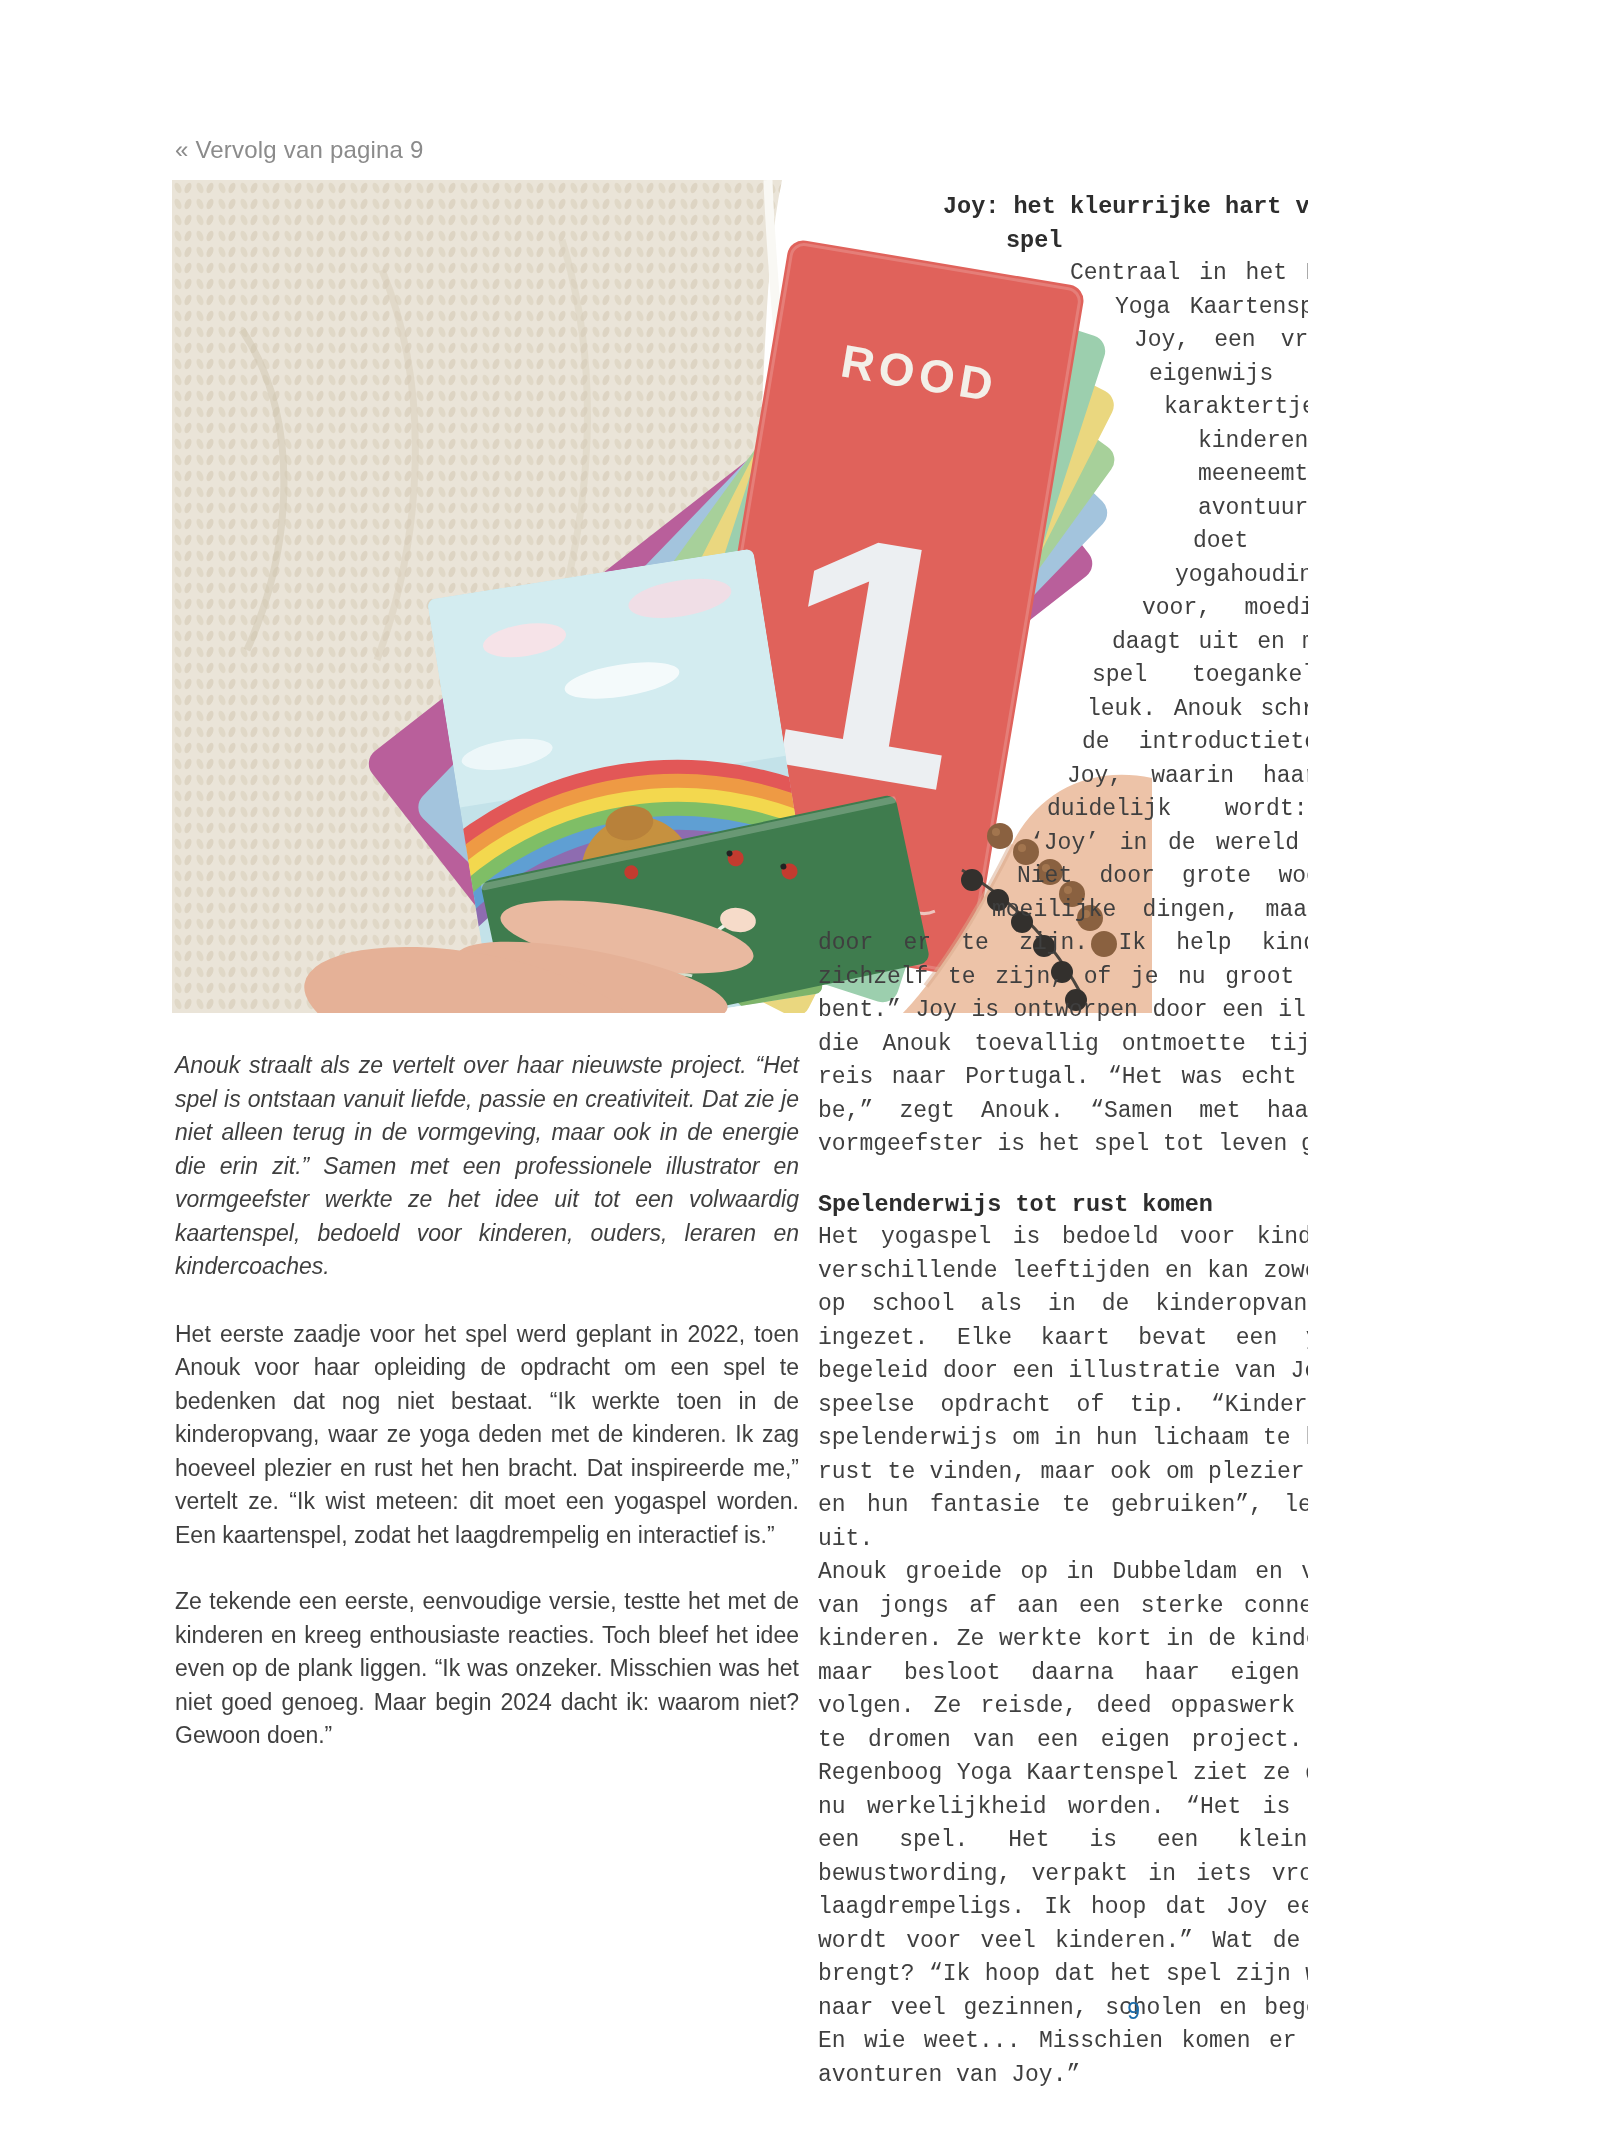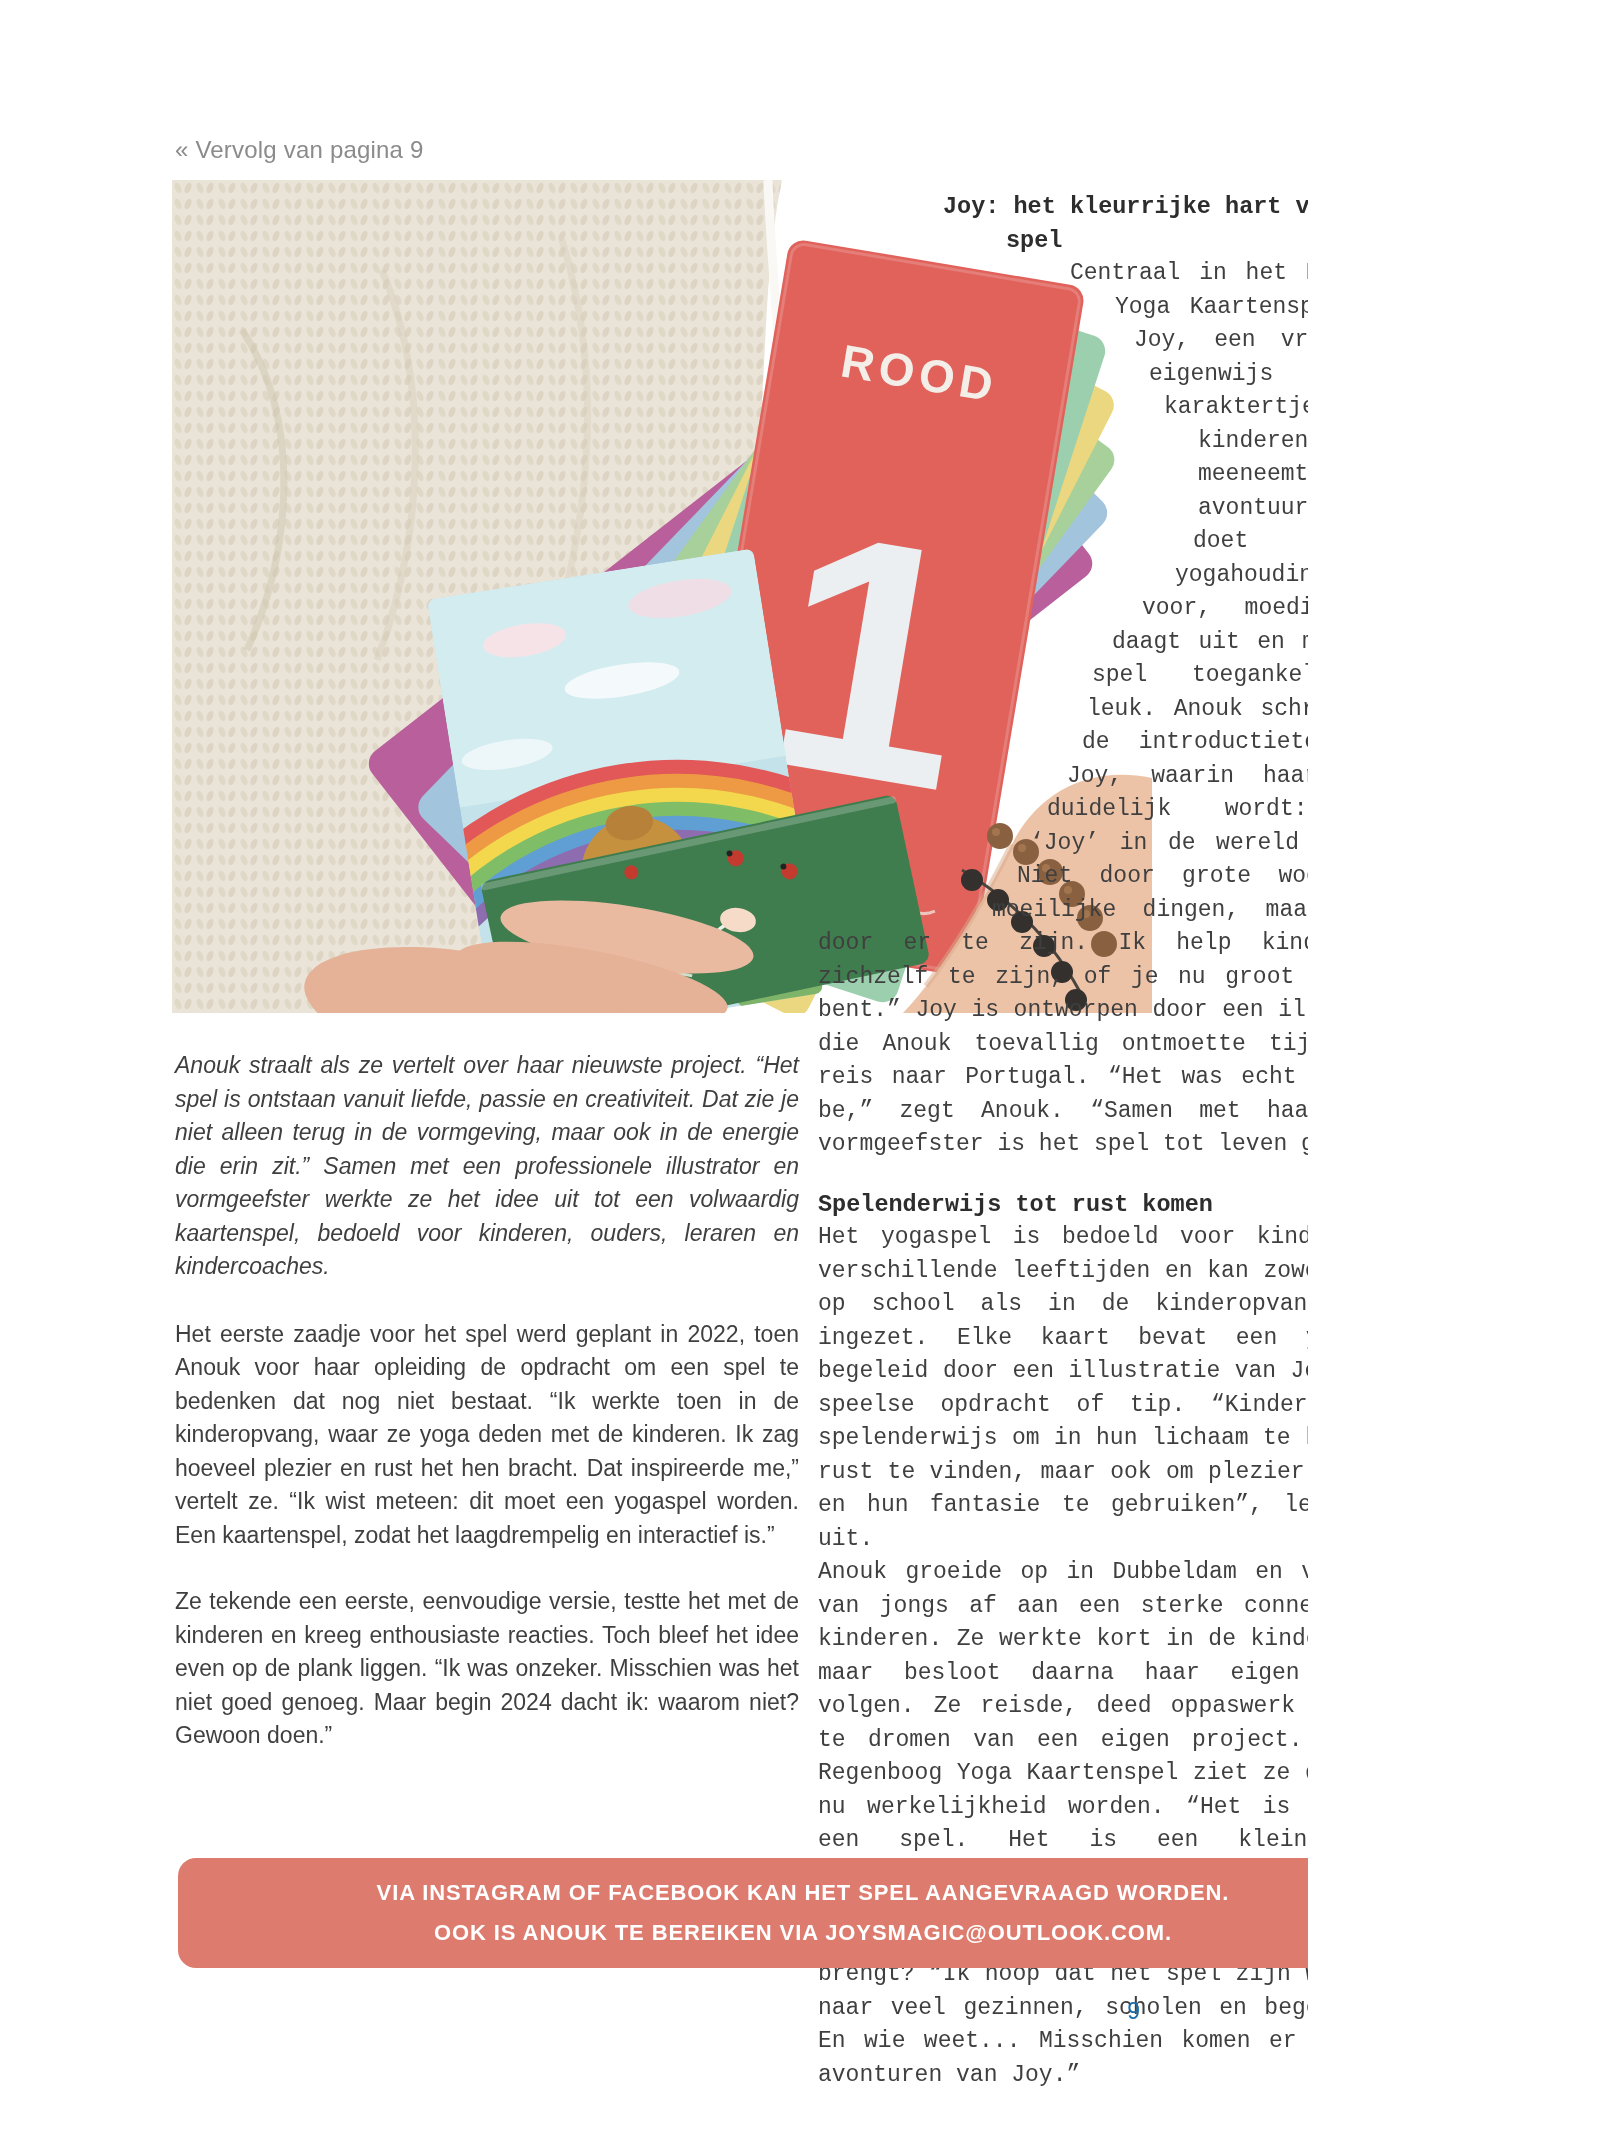--- a/index.html
+++ b/index.html
@@ -195,20 +195,16 @@
     <p>Het yogaspel is bedoeld voor kinderen van verschillende leeftijden en kan zowel thuis, op school als in de kinderopvang worden ingezet. Elke kaart bevat een yogapose, begeleid door een illustratie van Joy en een speelse opdracht of tip. “Kinderen leren spelenderwijs om in hun lichaam te komen, om rust te vinden, maar ook om plezier te maken en hun fantasie te gebruiken”, legt Anouk uit.</p>
     <p>Anouk groeide op in Dubbeldam en voelde al van jongs af aan een sterke connectie met kinderen. Ze werkte kort in de kinderopvang, maar besloot daarna haar eigen pad te volgen. Ze reisde, deed oppaswerk en begon te dromen van een eigen project. Met het Regenboog Yoga Kaartenspel ziet ze die droom nu werkelijkheid worden. “Het is meer dan een spel. Het is een klein stukje bewustwording, verpakt in iets vrolijks en laagdrempeligs. Ik hoop dat Joy een maatje wordt voor veel kinderen.” Wat de toekomst brengt? “Ik hoop dat het spel zijn weg vindt naar veel gezinnen, scholen en begeleiders. En wie weet... Misschien komen er nog meer avonturen van Joy.”</p>
   </div>
 
   <div class="col left-col">
     <p class="mb34">Anouk straalt als ze vertelt over haar nieuwste project. “Het spel is ontstaan vanuit liefde, passie en creativiteit. Dat zie je niet alleen terug in de vormgeving, maar ook in de energie die erin zit.” Samen met een professionele illustrator en vormgeefster werkte ze het idee uit tot een volwaardig kaartenspel, bedoeld voor kinderen, ouders, leraren en kindercoaches.</p>
     <p class="mb33">Het eerste zaadje voor het spel werd geplant in 2022, toen Anouk voor haar opleiding de opdracht om een spel te bedenken dat nog niet bestaat. “Ik werkte toen in de kinderopvang, waar ze yoga deden met de kinderen. Ik zag hoeveel plezier en rust het hen bracht. Dat inspireerde me,” vertelt ze. “Ik wist meteen: dit moet een yogaspel worden. Een kaartenspel, zodat het laagdrempelig en interactief is.”</p>
     <p>Ze tekende een eerste, eenvoudige versie, testte het met de kinderen en kreeg enthousiaste reacties. Toch bleef het idee even op de plank liggen. “Ik was onzeker. Misschien was het niet goed genoeg. Maar begin 2024 dacht ik: waarom niet? Gewoon doen.”</p>
   </div>
 
-  <div class="banner">
-    <div>VIA INSTAGRAM OF FACEBOOK KAN HET SPEL AANGEVRAAGD WORDEN.</div>
-    <div>OOK IS ANOUK TE BEREIKEN VIA JOYSMAGIC@OUTLOOK.COM.</div>
-  </div>
 
   <div class="pagenum">9</div>
 
 </div>
 
 </body></html>

